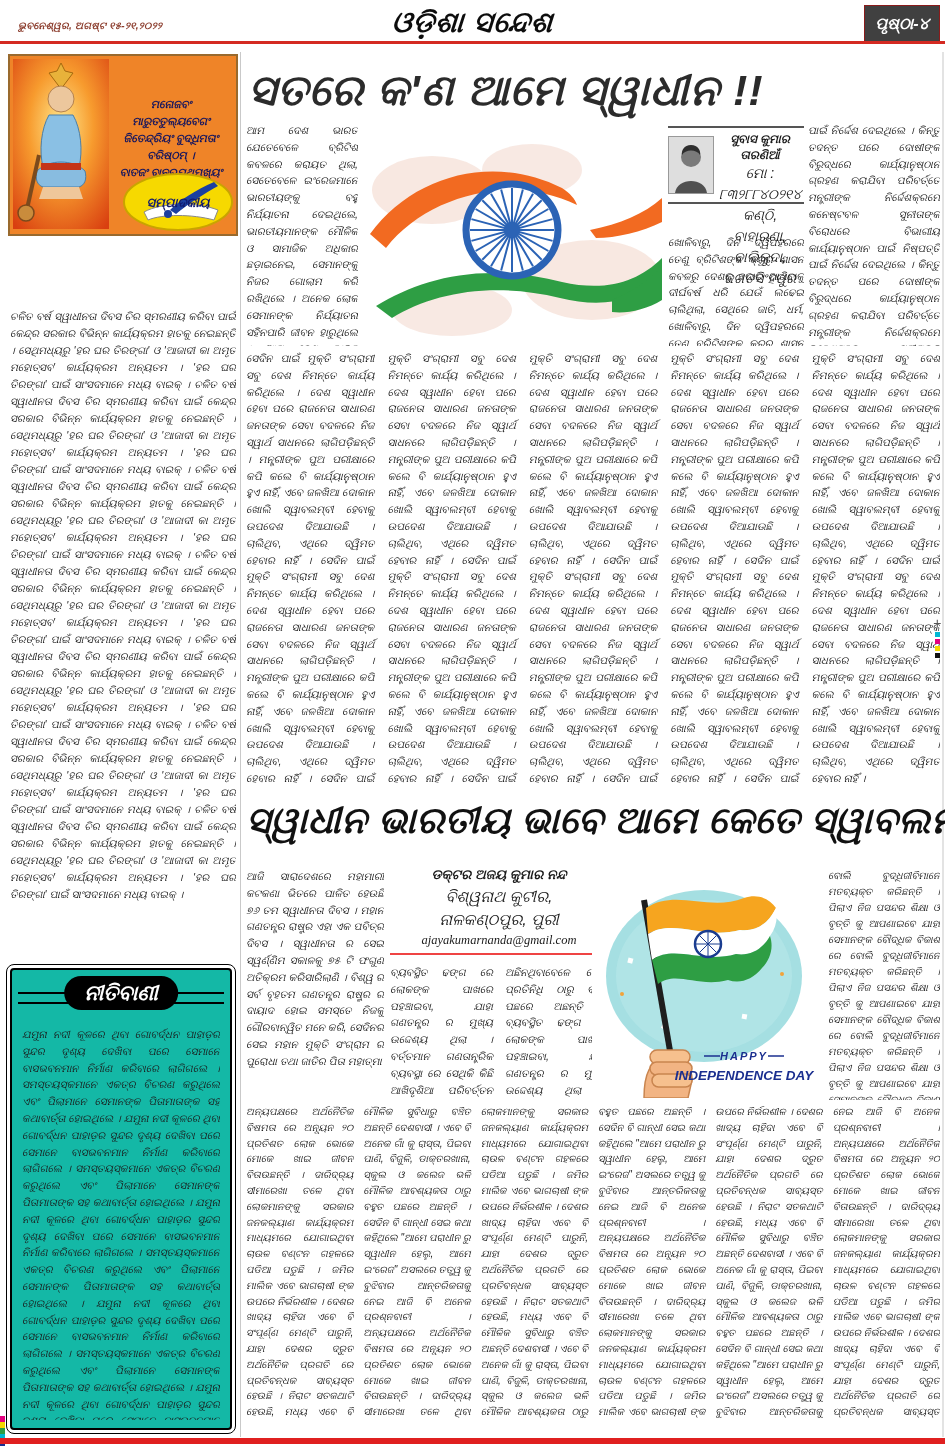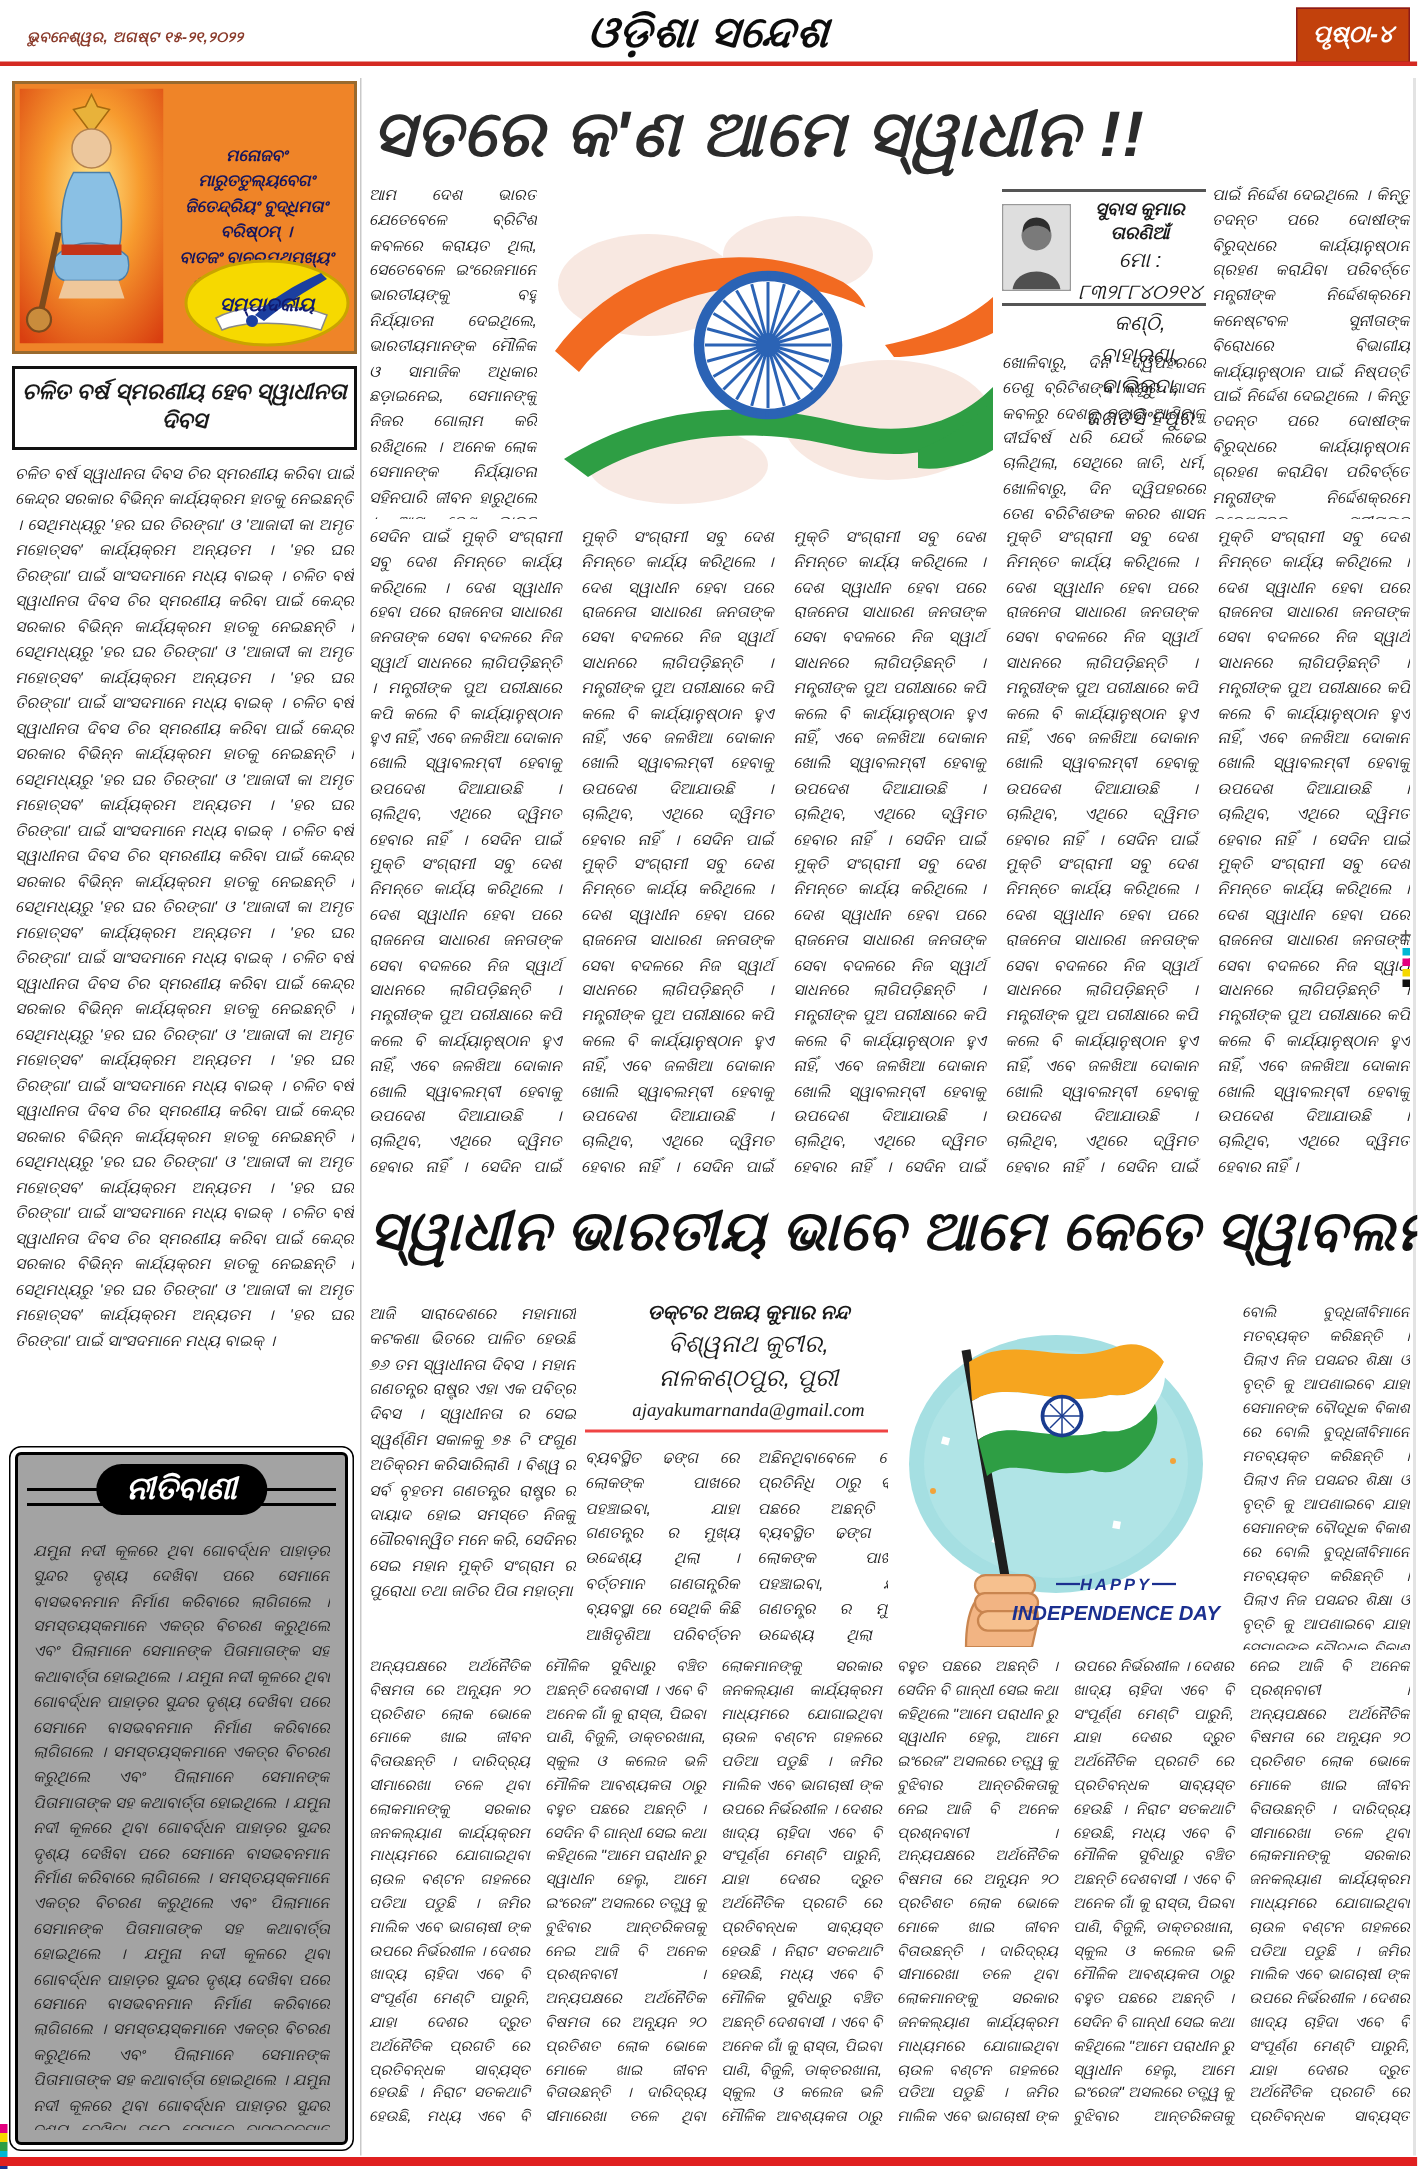--- a/index.html
+++ b/index.html
@@ -2,39 +2,39 @@
 <html><head>
 <meta charset="utf-8">
 <style>
   html,body{margin:0;padding:0;background:#ffffff;}
   .page{position:relative;width:945px;height:1450px;background:#fff;overflow:hidden;
         font-family:"Liberation Sans","DejaVu Sans",sans-serif;color:#1a1a1a;font-style:italic;}
   
   .dateline{position:absolute;left:18px;top:20px;font-size:10px;font-weight:bold;color:#8a3a2a;letter-spacing:.3px;}
   .masthead{position:absolute;left:0;right:0;top:6px;text-align:center;font-size:29px;font-weight:800;
             color:#0d0d0d;transform:skewX(-4deg);letter-spacing:1px;}
-  .page-badge{position:absolute;right:5px;top:5px;width:74px;height:35px;background:#c2410c;border:1px solid #8a1b1b;
+  .page-badge{position:absolute;right:5px;top:5px;width:74px;height:35px;background:#404040;border:1px solid #8a1b1b;
               color:#fff;font-size:16px;font-weight:bold;display:flex;align-items:center;justify-content:center;}
   .header-rule{position:absolute;left:0;right:0;top:41px;height:3px;background:#d42a22;}
   .main-divider{position:absolute;left:240px;top:52px;width:1px;height:1385px;background:#c9c9c9;}
   .right-edge{position:absolute;right:1px;top:52px;width:2px;height:1385px;background:#e3e3e3;}
   
   .editorial-box{position:absolute;left:8px;top:54px;width:230px;height:182px;background:#ef8428;
                  border:2px solid #996a2e;box-sizing:border-box;}
   .hanuman{position:absolute;left:3px;top:3px;width:96px;height:170px;}
   .shloka{position:absolute;left:100px;top:8px;right:4px;text-align:center;font-size:11px;font-weight:bold;
           color:#15155e;line-height:1.55;margin-top:32px;}
   .editorial-logo{position:absolute;right:2px;bottom:2px;width:112px;height:60px;}
   .left-article-head{position:absolute;left:8px;top:244px;width:230px;box-sizing:border-box;border:2px solid #111;
                      padding:7px 4px;text-align:center;font-size:15px;font-weight:800;line-height:1.25;background:#fff;}
   .left-article-body{position:absolute;left:10px;top:308px;width:226px;height:652px;overflow:hidden;
                      font-size:10.5px;line-height:1.62;text-align:justify;color:#161616;}
   
   .nitibani{position:absolute;left:10px;top:968px;width:222px;height:462px;box-sizing:border-box;
-            border:2px solid #000;outline:1px solid #000;outline-offset:3px;border-radius:4px;background:#a3a3a3;}
+            border:2px solid #000;outline:1px solid #000;outline-offset:3px;border-radius:4px;background:#14b8a6;}
   .nitibani-lines{position:absolute;left:6px;right:6px;top:22px;height:8px;border-top:2px solid #000;border-bottom:2px solid #000;}
   .nitibani-title{position:absolute;left:50%;top:6px;transform:translateX(-50%);background:#000;color:#fff;
                   padding:5px 20px;border-radius:22px;font-size:21px;font-weight:800;white-space:nowrap;}
   .nitibani-body{position:absolute;left:10px;right:10px;top:56px;bottom:8px;overflow:hidden;
                  font-size:10.5px;line-height:1.6;text-align:justify;}
   
   .a1-headline{position:absolute;left:248px;top:54px;width:692px;font-size:43px;font-weight:800;color:#2b2b2b;
                letter-spacing:1px;line-height:1.15;white-space:nowrap;margin-top:12px;}
   .col{position:absolute;overflow:hidden;font-size:10.5px;line-height:1.6;text-align:justify;color:#161616;}
   .a1-col1{left:246px;top:122px;width:112px;height:224px;}
@@ -111,21 +111,20 @@
     </div>
     <svg class="editorial-logo" viewBox="0 0 112 60">
       <ellipse cx="56" cy="30" rx="54" ry="28" fill="#f6d900" stroke="#c9a400" stroke-width="2"></ellipse>
       <path d="M22 40 C40 30 76 30 96 38 L92 48 C70 42 40 42 26 48 Z" fill="#ffffff" stroke="#888" stroke-width="1"></path>
       <path d="M92 10 C74 18 58 28 48 38 L54 42 C66 32 82 22 96 14 Z" fill="#1b3fa0"></path>
       <circle cx="46" cy="42" r="4" fill="#1b3fa0"></circle>
       <text x="56" y="35" text-anchor="middle" font-size="13" font-weight="bold" fill="#101a70">ସମ୍ପାଦକୀୟ</text>
     </svg>
   </div>
 
-  <div class="left-article-head">ଚଳିତ ବର୍ଷ ସ୍ମରଣୀୟ ହେବ ସ୍ୱାଧୀନତା ଦିବସ</div>
   <div class="left-article-body">ଚଳିତ ବର୍ଷ ସ୍ୱାଧୀନତା ଦିବସ ଚିର ସ୍ମରଣୀୟ କରିବା ପାଇଁ କେନ୍ଦ୍ର ସରକାର ବିଭିନ୍ନ କାର୍ଯ୍ୟକ୍ରମ ହାତକୁ ନେଇଛନ୍ତି । ସେଥିମଧ୍ୟରୁ 'ହର ଘର ତିରଙ୍ଗା' ଓ 'ଆଜାଦୀ କା ଅମୃତ ମହୋତ୍ସବ' କାର୍ଯ୍ୟକ୍ରମ ଅନ୍ୟତମ । 'ହର ଘର ତିରଙ୍ଗା' ପାଇଁ ସାଂସଦମାନେ ମଧ୍ୟ ବାଇକ୍ । ଚଳିତ ବର୍ଷ ସ୍ୱାଧୀନତା ଦିବସ ଚିର ସ୍ମରଣୀୟ କରିବା ପାଇଁ କେନ୍ଦ୍ର ସରକାର ବିଭିନ୍ନ କାର୍ଯ୍ୟକ୍ରମ ହାତକୁ ନେଇଛନ୍ତି । ସେଥିମଧ୍ୟରୁ 'ହର ଘର ତିରଙ୍ଗା' ଓ 'ଆଜାଦୀ କା ଅମୃତ ମହୋତ୍ସବ' କାର୍ଯ୍ୟକ୍ରମ ଅନ୍ୟତମ । 'ହର ଘର ତିରଙ୍ଗା' ପାଇଁ ସାଂସଦମାନେ ମଧ୍ୟ ବାଇକ୍ । ଚଳିତ ବର୍ଷ ସ୍ୱାଧୀନତା ଦିବସ ଚିର ସ୍ମରଣୀୟ କରିବା ପାଇଁ କେନ୍ଦ୍ର ସରକାର ବିଭିନ୍ନ କାର୍ଯ୍ୟକ୍ରମ ହାତକୁ ନେଇଛନ୍ତି । ସେଥିମଧ୍ୟରୁ 'ହର ଘର ତିରଙ୍ଗା' ଓ 'ଆଜାଦୀ କା ଅମୃତ ମହୋତ୍ସବ' କାର୍ଯ୍ୟକ୍ରମ ଅନ୍ୟତମ । 'ହର ଘର ତିରଙ୍ଗା' ପାଇଁ ସାଂସଦମାନେ ମଧ୍ୟ ବାଇକ୍ । ଚଳିତ ବର୍ଷ ସ୍ୱାଧୀନତା ଦିବସ ଚିର ସ୍ମରଣୀୟ କରିବା ପାଇଁ କେନ୍ଦ୍ର ସରକାର ବିଭିନ୍ନ କାର୍ଯ୍ୟକ୍ରମ ହାତକୁ ନେଇଛନ୍ତି । ସେଥିମଧ୍ୟରୁ 'ହର ଘର ତିରଙ୍ଗା' ଓ 'ଆଜାଦୀ କା ଅମୃତ ମହୋତ୍ସବ' କାର୍ଯ୍ୟକ୍ରମ ଅନ୍ୟତମ । 'ହର ଘର ତିରଙ୍ଗା' ପାଇଁ ସାଂସଦମାନେ ମଧ୍ୟ ବାଇକ୍ । ଚଳିତ ବର୍ଷ ସ୍ୱାଧୀନତା ଦିବସ ଚିର ସ୍ମରଣୀୟ କରିବା ପାଇଁ କେନ୍ଦ୍ର ସରକାର ବିଭିନ୍ନ କାର୍ଯ୍ୟକ୍ରମ ହାତକୁ ନେଇଛନ୍ତି । ସେଥିମଧ୍ୟରୁ 'ହର ଘର ତିରଙ୍ଗା' ଓ 'ଆଜାଦୀ କା ଅମୃତ ମହୋତ୍ସବ' କାର୍ଯ୍ୟକ୍ରମ ଅନ୍ୟତମ । 'ହର ଘର ତିରଙ୍ଗା' ପାଇଁ ସାଂସଦମାନେ ମଧ୍ୟ ବାଇକ୍ । ଚଳିତ ବର୍ଷ ସ୍ୱାଧୀନତା ଦିବସ ଚିର ସ୍ମରଣୀୟ କରିବା ପାଇଁ କେନ୍ଦ୍ର ସରକାର ବିଭିନ୍ନ କାର୍ଯ୍ୟକ୍ରମ ହାତକୁ ନେଇଛନ୍ତି । ସେଥିମଧ୍ୟରୁ 'ହର ଘର ତିରଙ୍ଗା' ଓ 'ଆଜାଦୀ କା ଅମୃତ ମହୋତ୍ସବ' କାର୍ଯ୍ୟକ୍ରମ ଅନ୍ୟତମ । 'ହର ଘର ତିରଙ୍ଗା' ପାଇଁ ସାଂସଦମାନେ ମଧ୍ୟ ବାଇକ୍ । ଚଳିତ ବର୍ଷ ସ୍ୱାଧୀନତା ଦିବସ ଚିର ସ୍ମରଣୀୟ କରିବା ପାଇଁ କେନ୍ଦ୍ର ସରକାର ବିଭିନ୍ନ କାର୍ଯ୍ୟକ୍ରମ ହାତକୁ ନେଇଛନ୍ତି । ସେଥିମଧ୍ୟରୁ 'ହର ଘର ତିରଙ୍ଗା' ଓ 'ଆଜାଦୀ କା ଅମୃତ ମହୋତ୍ସବ' କାର୍ଯ୍ୟକ୍ରମ ଅନ୍ୟତମ । 'ହର ଘର ତିରଙ୍ଗା' ପାଇଁ ସାଂସଦମାନେ ମଧ୍ୟ ବାଇକ୍ ।</div>
 
   <div class="nitibani">
     <div class="nitibani-lines"></div>
     <div class="nitibani-title">ନୀତିବାଣୀ</div>
     <div class="nitibani-body">ଯମୁନା ନଦୀ କୂଳରେ ଥିବା ଗୋବର୍ଦ୍ଧନ ପାହାଡ଼ର ସୁନ୍ଦର ଦୃଶ୍ୟ ଦେଖିବା ପରେ ସେମାନେ ବାସଭବନମାନ ନିର୍ମାଣ କରିବାରେ ଲାଗିଗଲେ । ସମସ୍ତୟସ୍କମାନେ ଏକତ୍ର ବିଚରଣ କରୁଥିଲେ ଏବଂ ପିଲାମାନେ ସେମାନଙ୍କ ପିତାମାତାଙ୍କ ସହ କଥାବାର୍ତ୍ତା ହୋଇଥିଲେ । ଯମୁନା ନଦୀ କୂଳରେ ଥିବା ଗୋବର୍ଦ୍ଧନ ପାହାଡ଼ର ସୁନ୍ଦର ଦୃଶ୍ୟ ଦେଖିବା ପରେ ସେମାନେ ବାସଭବନମାନ ନିର୍ମାଣ କରିବାରେ ଲାଗିଗଲେ । ସମସ୍ତୟସ୍କମାନେ ଏକତ୍ର ବିଚରଣ କରୁଥିଲେ ଏବଂ ପିଲାମାନେ ସେମାନଙ୍କ ପିତାମାତାଙ୍କ ସହ କଥାବାର୍ତ୍ତା ହୋଇଥିଲେ । ଯମୁନା ନଦୀ କୂଳରେ ଥିବା ଗୋବର୍ଦ୍ଧନ ପାହାଡ଼ର ସୁନ୍ଦର ଦୃଶ୍ୟ ଦେଖିବା ପରେ ସେମାନେ ବାସଭବନମାନ ନିର୍ମାଣ କରିବାରେ ଲାଗିଗଲେ । ସମସ୍ତୟସ୍କମାନେ ଏକତ୍ର ବିଚରଣ କରୁଥିଲେ ଏବଂ ପିଲାମାନେ ସେମାନଙ୍କ ପିତାମାତାଙ୍କ ସହ କଥାବାର୍ତ୍ତା ହୋଇଥିଲେ । ଯମୁନା ନଦୀ କୂଳରେ ଥିବା ଗୋବର୍ଦ୍ଧନ ପାହାଡ଼ର ସୁନ୍ଦର ଦୃଶ୍ୟ ଦେଖିବା ପରେ ସେମାନେ ବାସଭବନମାନ ନିର୍ମାଣ କରିବାରେ ଲାଗିଗଲେ । ସମସ୍ତୟସ୍କମାନେ ଏକତ୍ର ବିଚରଣ କରୁଥିଲେ ଏବଂ ପିଲାମାନେ ସେମାନଙ୍କ ପିତାମାତାଙ୍କ ସହ କଥାବାର୍ତ୍ତା ହୋଇଥିଲେ । ଯମୁନା ନଦୀ କୂଳରେ ଥିବା ଗୋବର୍ଦ୍ଧନ ପାହାଡ଼ର ସୁନ୍ଦର ଦୃଶ୍ୟ ଦେଖିବା ପରେ ସେମାନେ ବାସଭବନମାନ ନିର୍ମାଣ କରିବାରେ ଲାଗିଗଲେ । ସମସ୍ତୟସ୍କମାନେ ଏକତ୍ର ବିଚରଣ କରୁଥିଲେ ଏବଂ ପିଲାମାନେ ସେମାନଙ୍କ ପିତାମାତାଙ୍କ ସହ କଥାବାର୍ତ୍ତା ହୋଇଥିଲେ । ଯମୁନା ନଦୀ କୂଳରେ ଥିବା ଗୋବର୍ଦ୍ଧନ ପାହାଡ଼ର ସୁନ୍ଦର ଦୃଶ୍ୟ ଦେଖିବା ପରେ ସେମାନେ ବାସଭବନମାନ ନିର୍ମାଣ କରିବାରେ ଲାଗିଗଲେ । ସମସ୍ତୟସ୍କମାନେ ଏକତ୍ର ବିଚରଣ କରୁଥିଲେ ଏବଂ ପିଲାମାନେ ସେମାନଙ୍କ ପିତାମାତାଙ୍କ ସହ କଥାବାର୍ତ୍ତା ହୋଇଥିଲେ । ଯମୁନା ନଦୀ କୂଳରେ ଥିବା ଗୋବର୍ଦ୍ଧନ ପାହାଡ଼ର ସୁନ୍ଦର ଦୃଶ୍ୟ ଦେଖିବା ପରେ ସେମାନେ ବାସଭବନମାନ ନିର୍ମାଣ କରିବାରେ ଲାଗିଗଲେ । ସମସ୍ତୟସ୍କମାନେ ଏକତ୍ର ବିଚରଣ କରୁଥିଲେ ଏବଂ ପିଲାମାନେ ସେମାନଙ୍କ ପିତାମାତାଙ୍କ ସହ କଥାବାର୍ତ୍ତା ହୋଇଥିଲେ । ଯମୁନା ନଦୀ କୂଳରେ ଥିବା ଗୋବର୍ଦ୍ଧନ ପାହାଡ଼ର ସୁନ୍ଦର ଦୃଶ୍ୟ ଦେଖିବା ପରେ ସେମାନେ ବାସଭବନମାନ ନିର୍ମାଣ କରିବାରେ ଲାଗିଗଲେ । ସମସ୍ତୟସ୍କମାନେ ଏକତ୍ର ବିଚରଣ କରୁଥିଲେ ଏବଂ ପିଲାମାନେ ସେମାନଙ୍କ ପିତାମାତାଙ୍କ ସହ କଥାବାର୍ତ୍ତା ହୋଇଥିଲେ ।</div>
   </div>
 
   <div class="a1-headline">ସତରେ କ'ଣ ଆମେ ସ୍ୱାଧୀନ !!</div>
 

